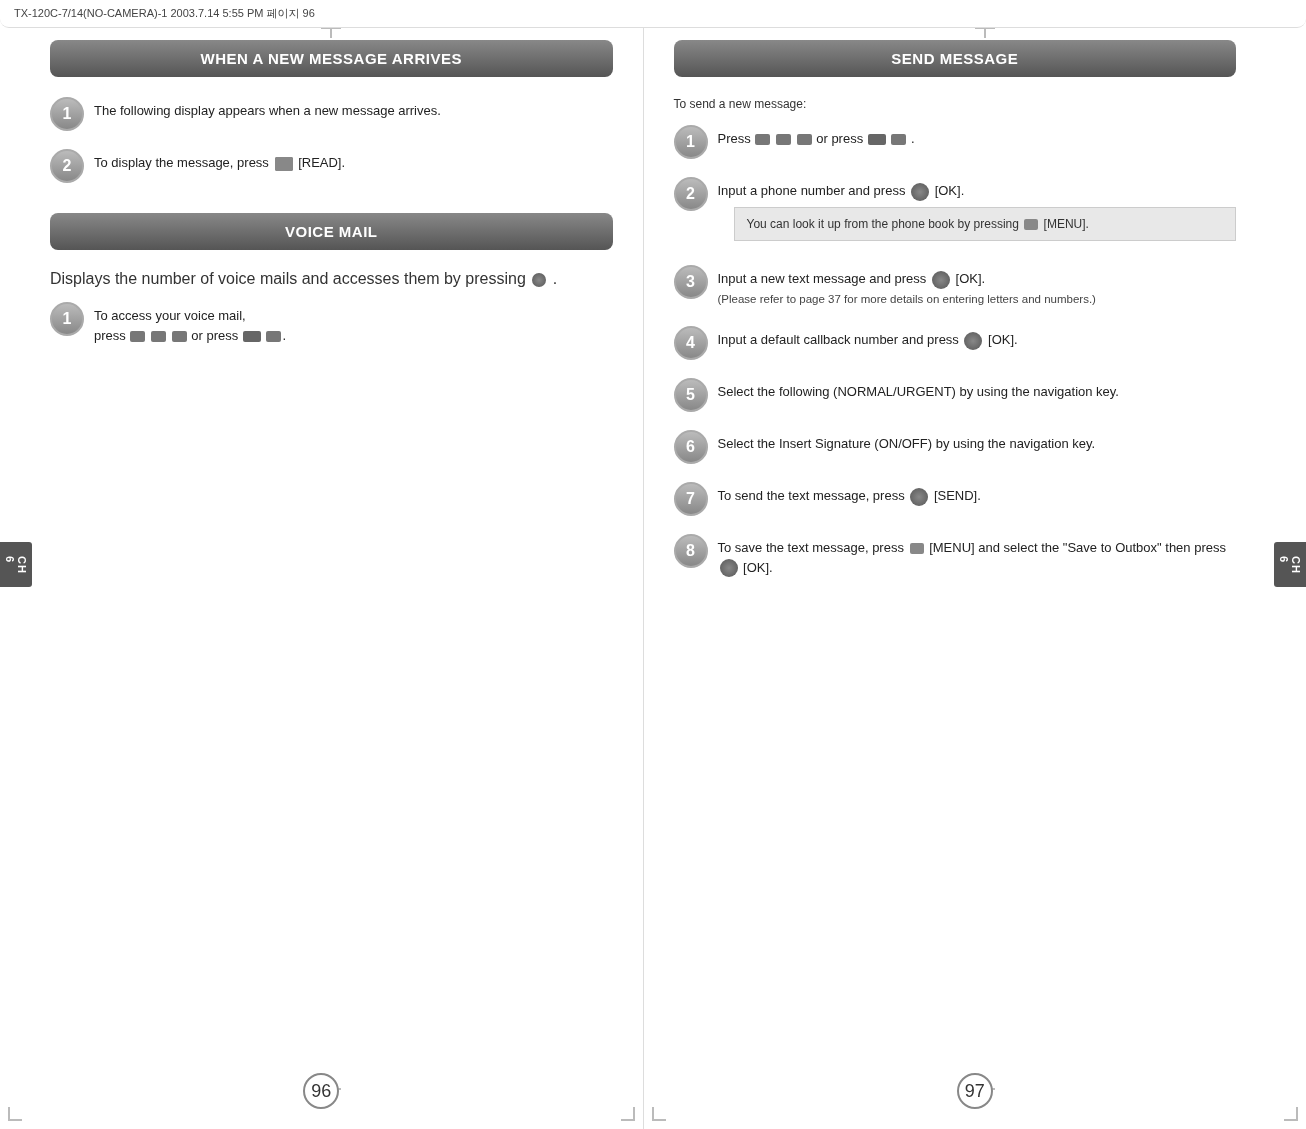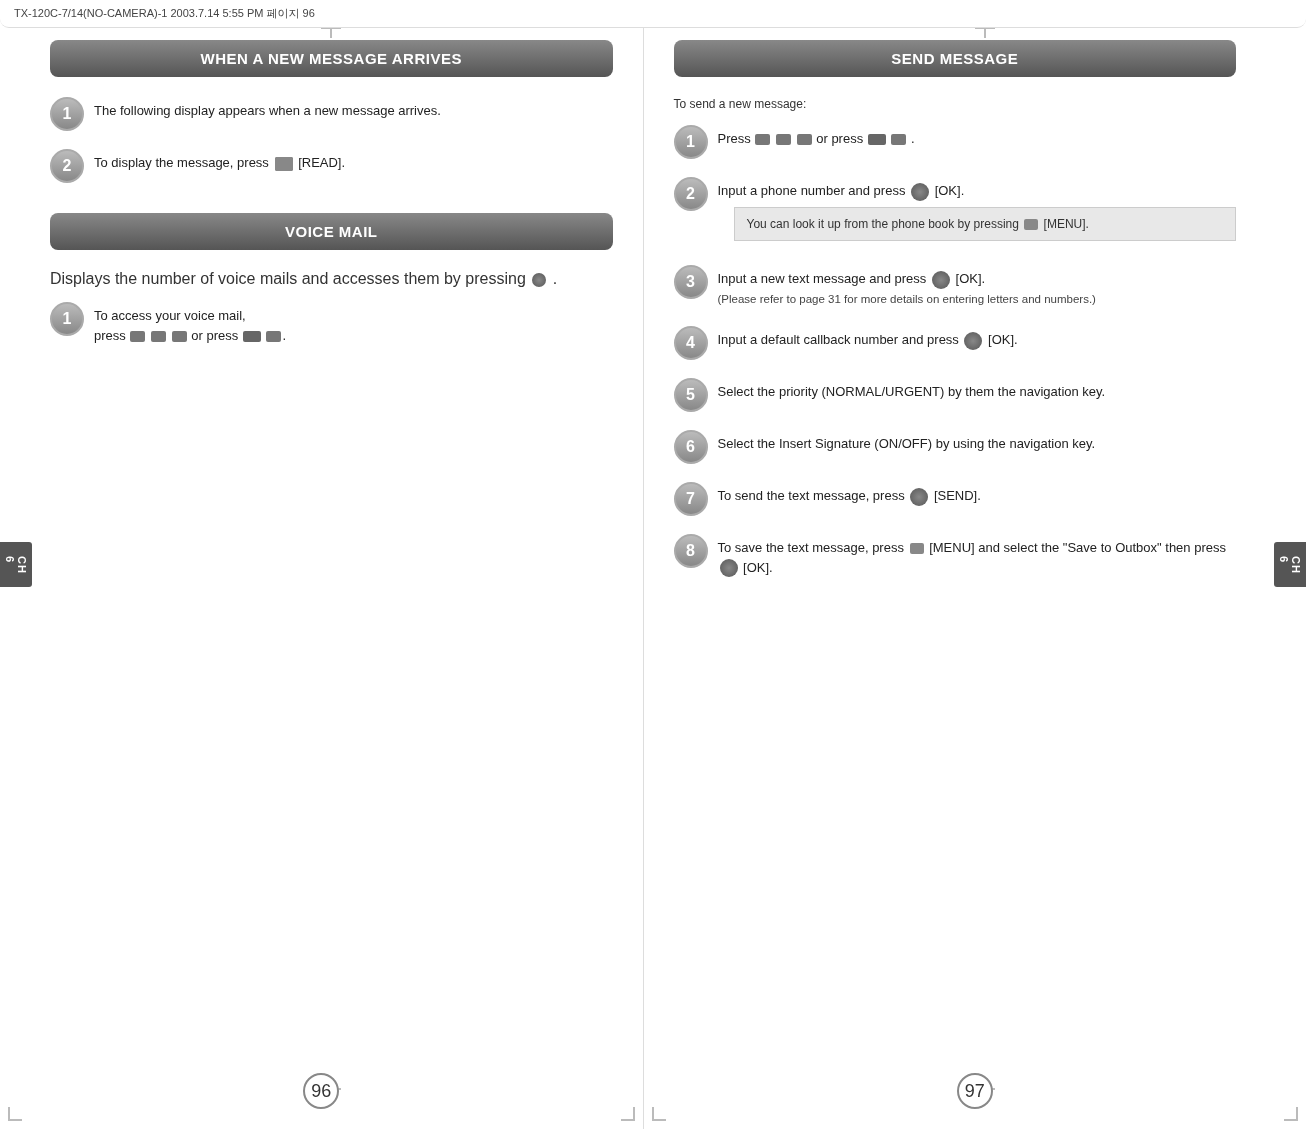--- a/index.html
+++ b/index.html
@@ -314,37 +314,37 @@
         </div>
       </div>
     </div>
 
     <div class="step-item">
       <div class="step-circle">3</div>
       <div class="step-text">
         Input a new text message and press
         <span class="icon-ok"></span>
         [OK].
-        <div class="sub-text">(Please refer to page 31 for more details on entering letters and numbers.)</div>
+        <div class="sub-text">(Please refer to page 37 for more details on entering letters and numbers.)</div>
       </div>
     </div>
 
     <div class="step-item">
       <div class="step-circle">4</div>
       <div class="step-text">
         Input a default callback number and press
         <span class="icon-ok"></span>
         [OK].
       </div>
     </div>
 
     <div class="step-item">
       <div class="step-circle">5</div>
       <div class="step-text">
-        Select the priority (NORMAL/URGENT) by them the navigation key.
+        Select the following (NORMAL/URGENT) by using the navigation key.
       </div>
     </div>
 
     <div class="step-item">
       <div class="step-circle">6</div>
       <div class="step-text">
         Select the Insert Signature (ON/OFF) by using the navigation key.
       </div>
     </div>
 

